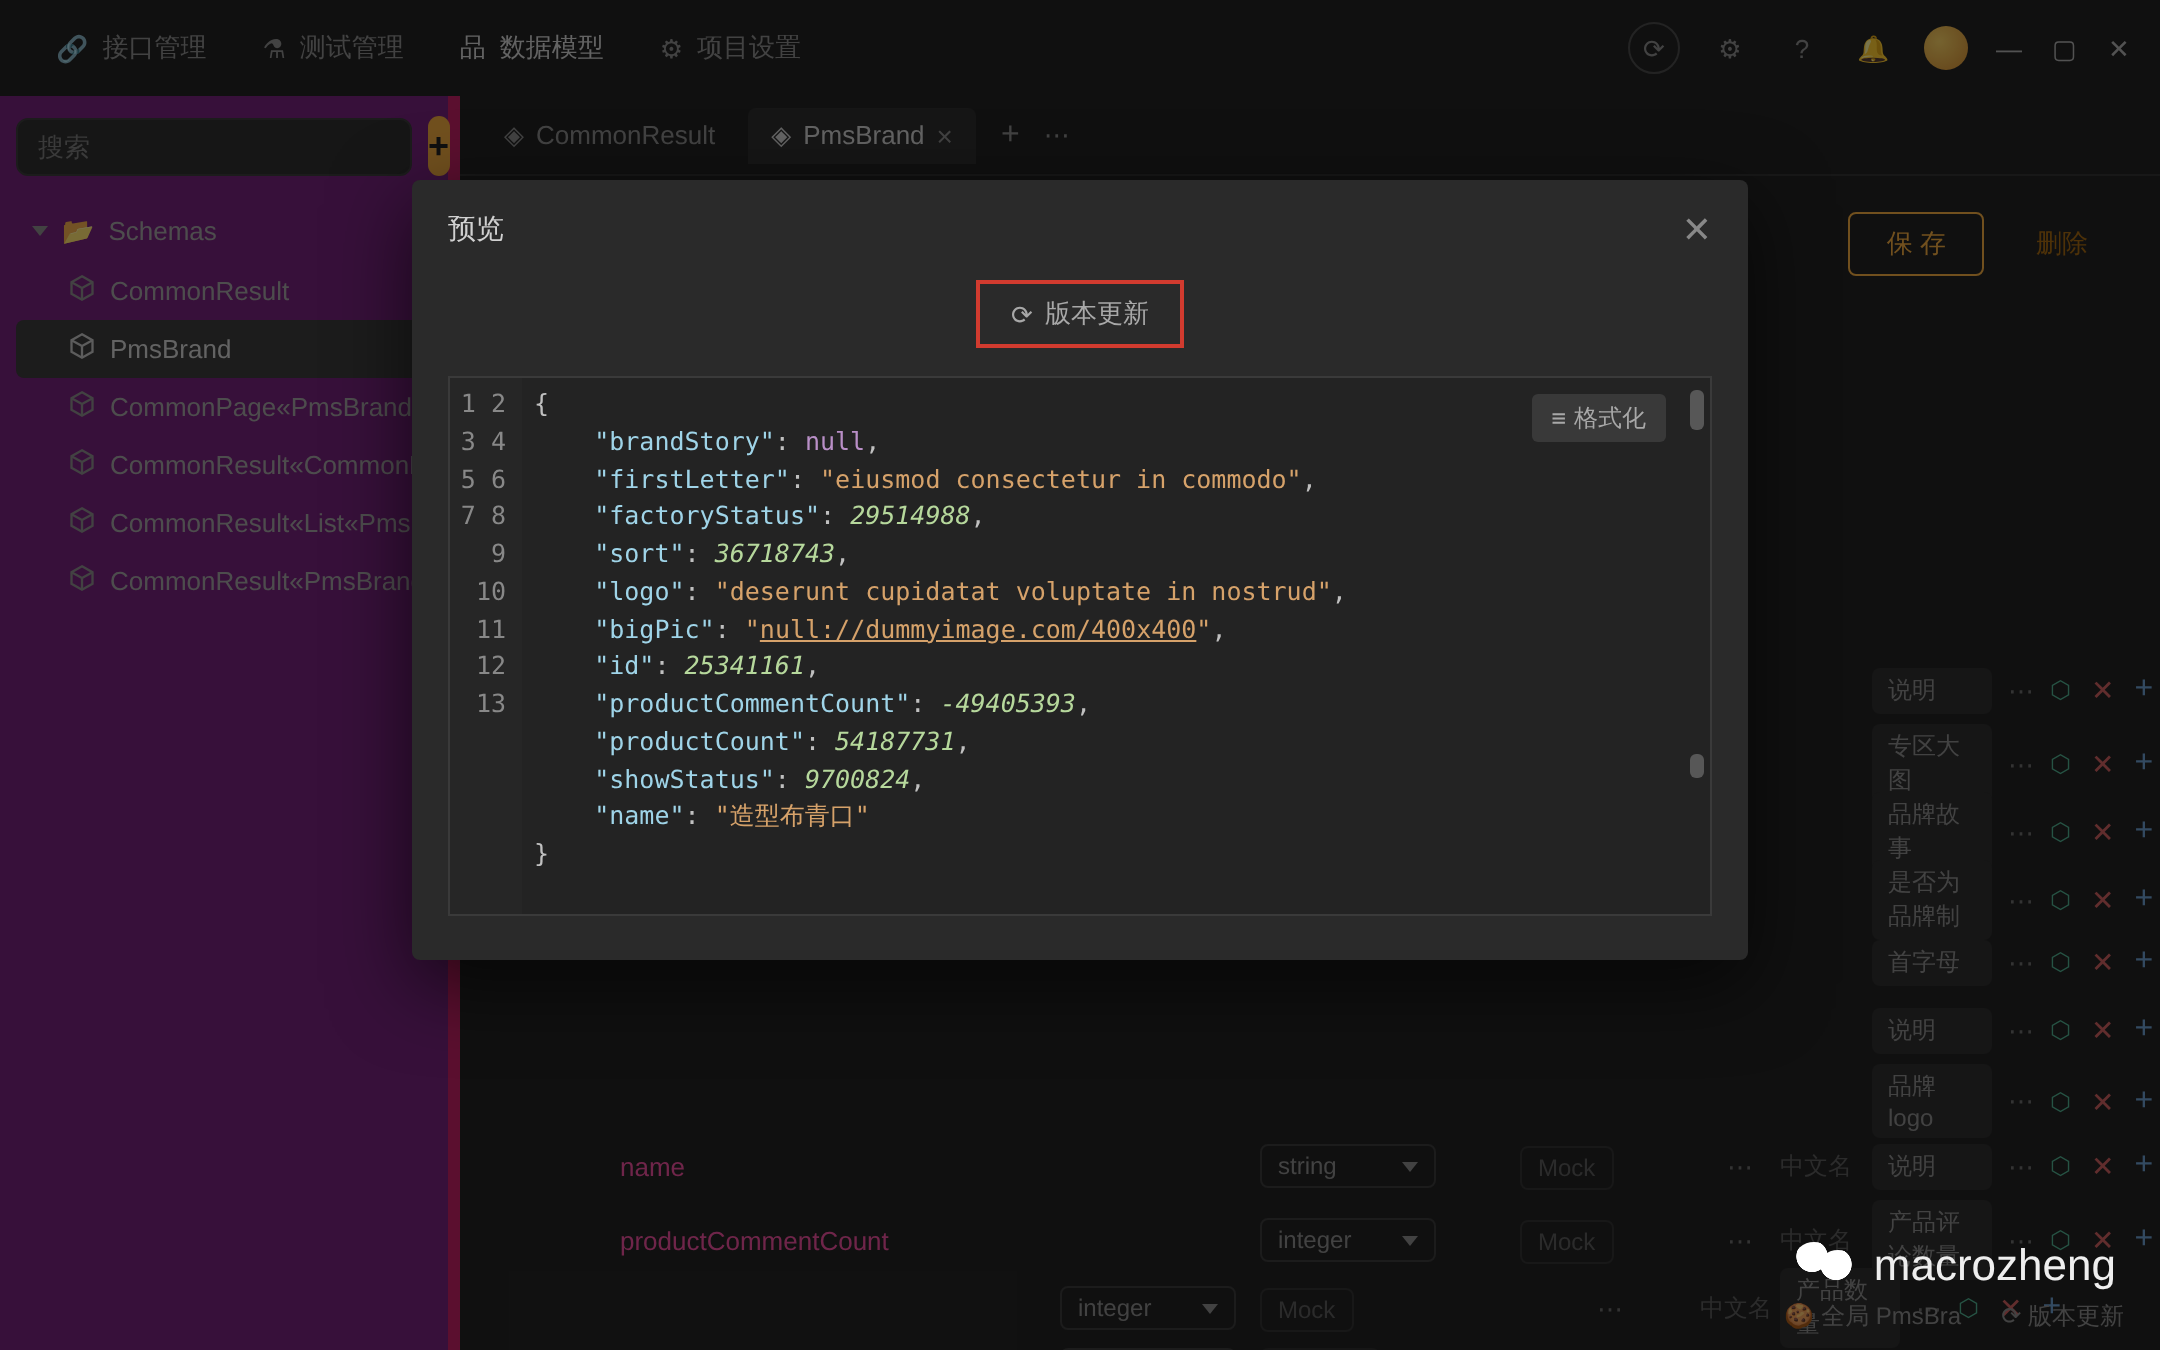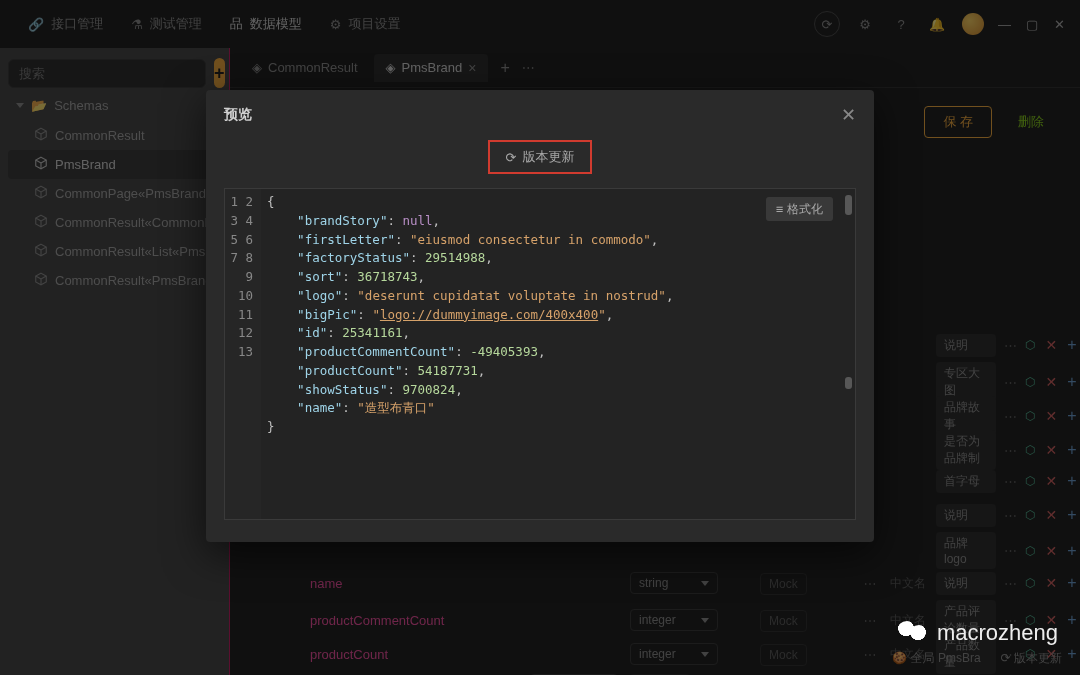--- a/index.html
+++ b/index.html
@@ -16,21 +16,21 @@
 .grid-icon svg { fill: #888; }
 .top-tabs { display: flex; gap: 28px; padding-left: 28px; flex: 1; }
 .top-tab { display: flex; align-items: center; gap: 7px; color: #888; cursor: pointer; }
 .top-tab.active { color: #d0d0d0; }
 .top-actions { display: flex; align-items: center; gap: 14px; padding-right: 12px; }
 .icon-btn { width: 22px; height: 22px; display:flex; align-items:center; justify-content:center; color: #888; cursor:pointer; }
 .avatar { width: 22px; height: 22px; border-radius: 50%; background: radial-gradient(circle at 35% 35%, #f8cf5e, #d48a2b); }
 .win-btn { width:14px; color:#aaa; font-size:13px; }
 
 .main { display: flex; height: calc(100% - 48px); }
-.sidebar { width: 230px; background: #404040; border-right: 1px solid #be185d; padding: 10px 8px; display:flex; flex-direction:column; }
+.sidebar { width: 230px; background: #701a75; border-right: 6px solid #be185d; padding: 10px 8px; display:flex; flex-direction:column; gap:10px;}
 .search-row { display:flex; gap:8px; align-items:center; }
 .search-input { flex:1; background:#262626; border:1px solid #333; border-radius:6px; padding:6px 10px; color:#888; font-size:13px;}
 .add-btn { width:30px; height:30px; background:#f0a638; border-radius:6px; display:flex; align-items:center; justify-content:center; color:#1a1a1a; font-size:18px; font-weight:bold;}
 .tree { display:flex; flex-direction:column; gap:2px; margin-top:4px;}
 .tree-folder, .tree-item { display:flex; align-items:center; gap:7px; padding:6px 8px; border-radius:4px; cursor:pointer; color:#a0a0a0; font-size:13px; white-space:nowrap; overflow:hidden;}
 .tree-folder { font-weight:400; }
 .tree-item { padding-left: 26px; }
 .tree-item.active { background:#333; color:#d0d0d0;}
 .cube-icon svg { stroke:#888; }
 .tree-item.active .cube-icon svg { stroke:#c0c0c0; }
@@ -39,53 +39,53 @@
 .editor-tabs { height:40px; display:flex; align-items:center; border-bottom:1px solid #2a2a2a; padding:0 10px; gap:4px;}
 .ed-tab { display:flex; align-items:center; gap:6px; padding:6px 12px; color:#888; cursor:pointer; border-radius:4px 4px 0 0;}
 .ed-tab.active { background:#262626; color:#d0d0d0;}
 .ed-close { color:#888; font-size:14px;}
 .ed-plus { padding:4px 8px; color:#888; font-size:16px;}
 .ed-more { color:#888;}
 
 .content-body { flex:1; padding:0 24px 12px 40px; overflow:hidden; position:relative;}
 .btn-row { display:flex; justify-content:flex-end; gap:14px; padding:18px 0 10px 0;}
 .btn-save { background:transparent; border:1px solid #f0a638; color:#f0a638; padding:6px 18px; border-radius:4px; cursor:pointer; font-size:13px;}
-.btn-del { background:transparent; border:none; color:#84cc16; padding:6px 12px; cursor:pointer; font-size:13px;}
+.btn-del { background:transparent; border:none; color:#a16207; padding:6px 12px; cursor:pointer; font-size:13px;}
 
 .prop-table { position:absolute; top:240px; left:40px; right:24px;}
 .prop-row { display:grid; grid-template-columns: 260px 100px 130px 90px 40px 1fr 120px; align-items:center; height:34px; gap:0;}
 .prop-name { color:#ec4899; padding-left:40px;}
 .prop-sel { display:flex; align-items:center; gap:6px; color:#888; padding:3px 8px; border:1px solid #333; border-radius:4px; font-size:12px; width:88px; justify-content:space-between;}
 .prop-mock { color:#555; font-size:12px; padding:3px 8px; border:1px solid #2a2a2a; border-radius:4px; text-align:center;}
 .prop-dots { color:#666; text-align:center;}
 .prop-label { display:flex; align-items:center;}
 .prop-desc { color:#888; font-size:12px; padding:3px 8px; background:#262626; border-radius:4px; width:fit-content; min-width:60px;}
 .prop-desc-wrap { display:flex; align-items:center; gap:8px;}
 .prop-acts { display:flex; gap:10px; align-items:center; justify-content:flex-end; padding-right:4px;}
 .prop-acts .ic { color:#4aae8c; font-size:12px;}
 .prop-acts .ic-x { color:#cc5a5a; font-size:14px;}
 .prop-acts .ic-p { color:#6699cc; font-size:16px;}
 
 
 .overlay { position:absolute; inset:0; background:rgba(10,10,10,0.55); display:flex; align-items:flex-start; justify-content:center;}
 .modal { margin-top:90px; width:668px; background:#2a2a2a; border-radius:4px; box-shadow:0 12px 40px rgba(0,0,0,0.6); padding:0; }
 .modal-header { display:flex; justify-content:space-between; align-items:center; padding:14px 18px 8px 18px;}
-.modal-title { color:#d0d0d0; font-size:14px;font-weight:bold;}
+.modal-title { color:#d0d0d0; font-size:14px;}
 .modal-close { color:#888; cursor:pointer; font-size:18px;}
 .modal-toolbar { display:flex; justify-content:center; padding:6px 0 14px 0;}
 .regen-btn { border:2px solid #d13b2f; padding:6px 16px; color:#a8a8a8; display:flex; align-items:center; gap:6px; cursor:pointer; font-size:13px;}
 .code-wrap { margin:0 18px 22px 18px; position:relative;}
-.code-area { background:#232323; border:1px solid #3a3a3a; height:332px; display:flex; font-family:Consolas,Monaco,monospace; font-size:12.5px; line-height:1.5; position:relative;}
+.code-area { background:#232323; border:1px solid #3a3a3a; height:270px; display:flex; font-family:Consolas,Monaco,monospace; font-size:12.5px; line-height:1.5; position:relative;}
 .gutter { width:36px; background:#262626; color:#888; text-align:right; padding:4px 8px 0 0; user-select:none;}
 .code { flex:1; padding:4px 0 0 6px; color:#d0d0d0; white-space:pre; overflow:hidden;}
 .format-btn { position:absolute; top:8px; right:22px; background:rgba(60,60,60,0.9); color:#a8a8a8; padding:3px 10px; font-size:12px; border-radius:3px; display:flex; gap:4px; align-items:center;}
 .sb { position:absolute; right:3px; width:7px; border-radius:3px; background:rgba(140,140,140,0.5);}
 .sb1 { top:6px; height:20px;}
 .sb2 { top:188px; height:12px;}
-.tok-key{color:#9fd4e8;} .tok-str{color:#d6a26a;} .tok-num{color:#b6d89c;} .tok-kw{color:#b98fc7;margin-top:20px;} .tok-punc{color:#c0c0c0;} .tok-link{color:#d6a26a; text-decoration:underline;}
+.tok-key{color:#9fd4e8;} .tok-str{color:#d6a26a;} .tok-num{color:#b6d89c;font-style:italic;} .tok-kw{color:#b98fc7;margin-top:20px;} .tok-punc{color:#c0c0c0;} .tok-link{color:#d6a26a; text-decoration:underline;}
 
 .footer-right { position:absolute; bottom:8px; right:18px; display:flex; gap:20px; color:#888; font-size:12px; align-items:center;}
 .watermark { position:absolute; right:22px; bottom:28px; display:flex; align-items:center; gap:6px; color:#eee; font-size:22px; font-weight:500;}
 .wm-icon { width:34px; height:28px; position:relative;}
 .wm-icon::before,.wm-icon::after{content:""; position:absolute; width:20px; height:18px; background:radial-gradient(circle at 45% 40%, #fff 50%, transparent 52%); border-radius:50% 50% 45% 45%;}
 .wm-icon::before{left:0; top:2px;}
 .wm-icon::after{left:12px; top:6px;}
 .chev-down { display:inline-block; width:0; height:0; border-left:4px solid transparent; border-right:4px solid transparent; border-top:5px solid #888;}
 </style>
 </head>
@@ -355,21 +355,20 @@
               <span class="prop-desc">产品评论数量</span>
               <span class="prop-dots">⋯</span>
               <span class="prop-acts">
                 <span class="ic">⬡</span>
                 <span class="ic-x">✕</span>
                 <span class="ic-p">+</span>
               </span>
             </div>
           </div>
           <div class="prop-row">
-            <div class="prop-name">productCount</div>
             <div class="prop-label"></div>
             <div>
               <span class="prop-sel">integer <span class="chev-down"></span></span>
             </div>
             <div><span class="prop-mock">Mock</span></div>
             <div class="prop-dots">⋯</div>
             <div style="color:#555;font-size:12px;">中文名</div>
             <div class="prop-desc-wrap">
               <span class="prop-desc">产品数量</span>
               <span class="prop-dots">⋯</span>
@@ -425,21 +424,21 @@
 10
 11
 12
 13</div>
         <div class="code" id="code"><span class="tok-punc">{</span>
     <span class="tok-key">"brandStory"</span><span class="tok-punc">:</span> <span class="tok-kw">null</span><span class="tok-punc">,</span>
     <span class="tok-key">"firstLetter"</span><span class="tok-punc">:</span> <span class="tok-str">"eiusmod consectetur in commodo"</span><span class="tok-punc">,</span>
     <span class="tok-key">"factoryStatus"</span><span class="tok-punc">:</span> <span class="tok-num">29514988</span><span class="tok-punc">,</span>
     <span class="tok-key">"sort"</span><span class="tok-punc">:</span> <span class="tok-num">36718743</span><span class="tok-punc">,</span>
     <span class="tok-key">"logo"</span><span class="tok-punc">:</span> <span class="tok-str">"deserunt cupidatat voluptate in nostrud"</span><span class="tok-punc">,</span>
-    <span class="tok-key">"bigPic"</span><span class="tok-punc">:</span> <span class="tok-str">"</span><span class="tok-link">logo://dummyimage.com/400x400</span><span class="tok-str">"</span><span class="tok-punc">,</span>
+    <span class="tok-key">"bigPic"</span><span class="tok-punc">:</span> <span class="tok-str">"</span><span class="tok-link">null://dummyimage.com/400x400</span><span class="tok-str">"</span><span class="tok-punc">,</span>
     <span class="tok-key">"id"</span><span class="tok-punc">:</span> <span class="tok-num">25341161</span><span class="tok-punc">,</span>
     <span class="tok-key">"productCommentCount"</span><span class="tok-punc">:</span> <span class="tok-num">-49405393</span><span class="tok-punc">,</span>
     <span class="tok-key">"productCount"</span><span class="tok-punc">:</span> <span class="tok-num">54187731</span><span class="tok-punc">,</span>
     <span class="tok-key">"showStatus"</span><span class="tok-punc">:</span> <span class="tok-num">9700824</span><span class="tok-punc">,</span>
     <span class="tok-key">"name"</span><span class="tok-punc">:</span> <span class="tok-str">"造型布青口"</span>
 <span class="tok-punc">}</span></div>
         <div class="format-btn">
           <span>≡</span>
           <span>格式化</span>
         </div>

